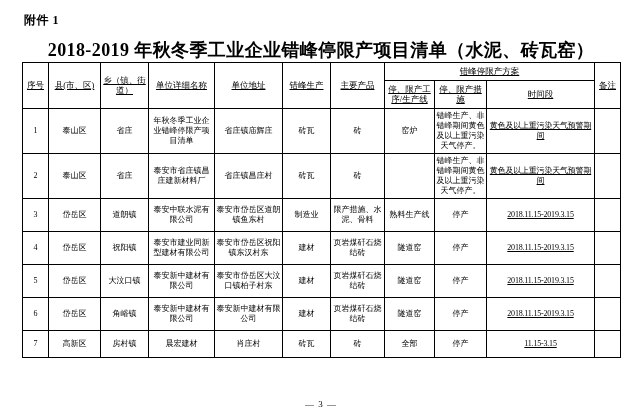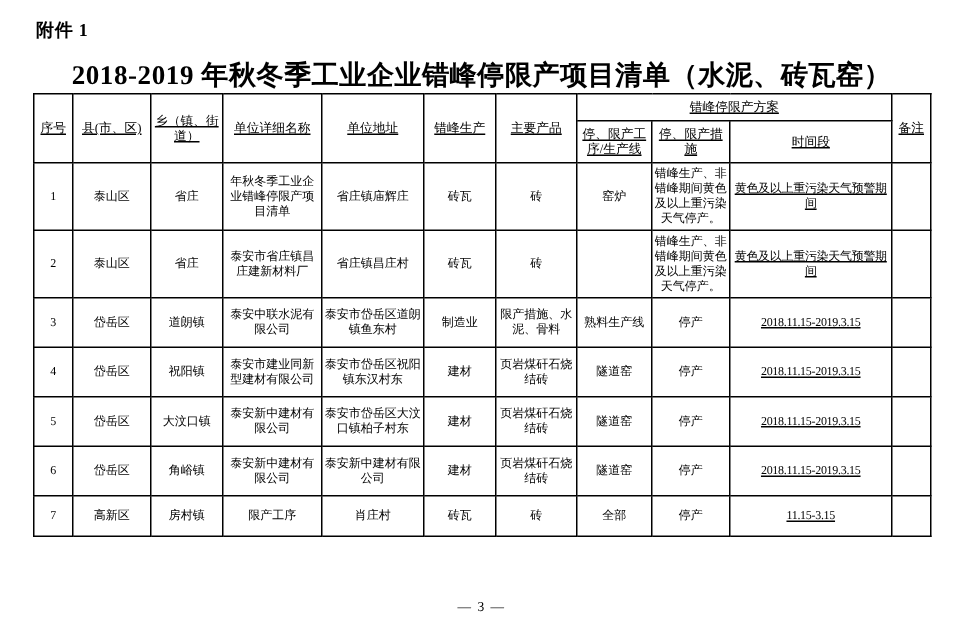--- a/index.html
+++ b/index.html
@@ -206,21 +206,21 @@
         <td>页岩煤矸石烧结砖</td>
         <td>隧道窑</td>
         <td class="measure">停产</td>
         <td class="period">2018.11.15-2019.3.15</td>
         <td></td>
       </tr>
       <tr class="row-short">
         <td>7</td>
         <td>高新区</td>
         <td>房村镇</td>
-        <td>限产工序</td>
+        <td>晨宏建材</td>
         <td>肖庄村</td>
         <td>砖瓦</td>
         <td>砖</td>
         <td>全部</td>
         <td class="measure">停产</td>
         <td class="period">11.15-3.15</td>
         <td></td>
       </tr>
     </tbody>
   </table>

